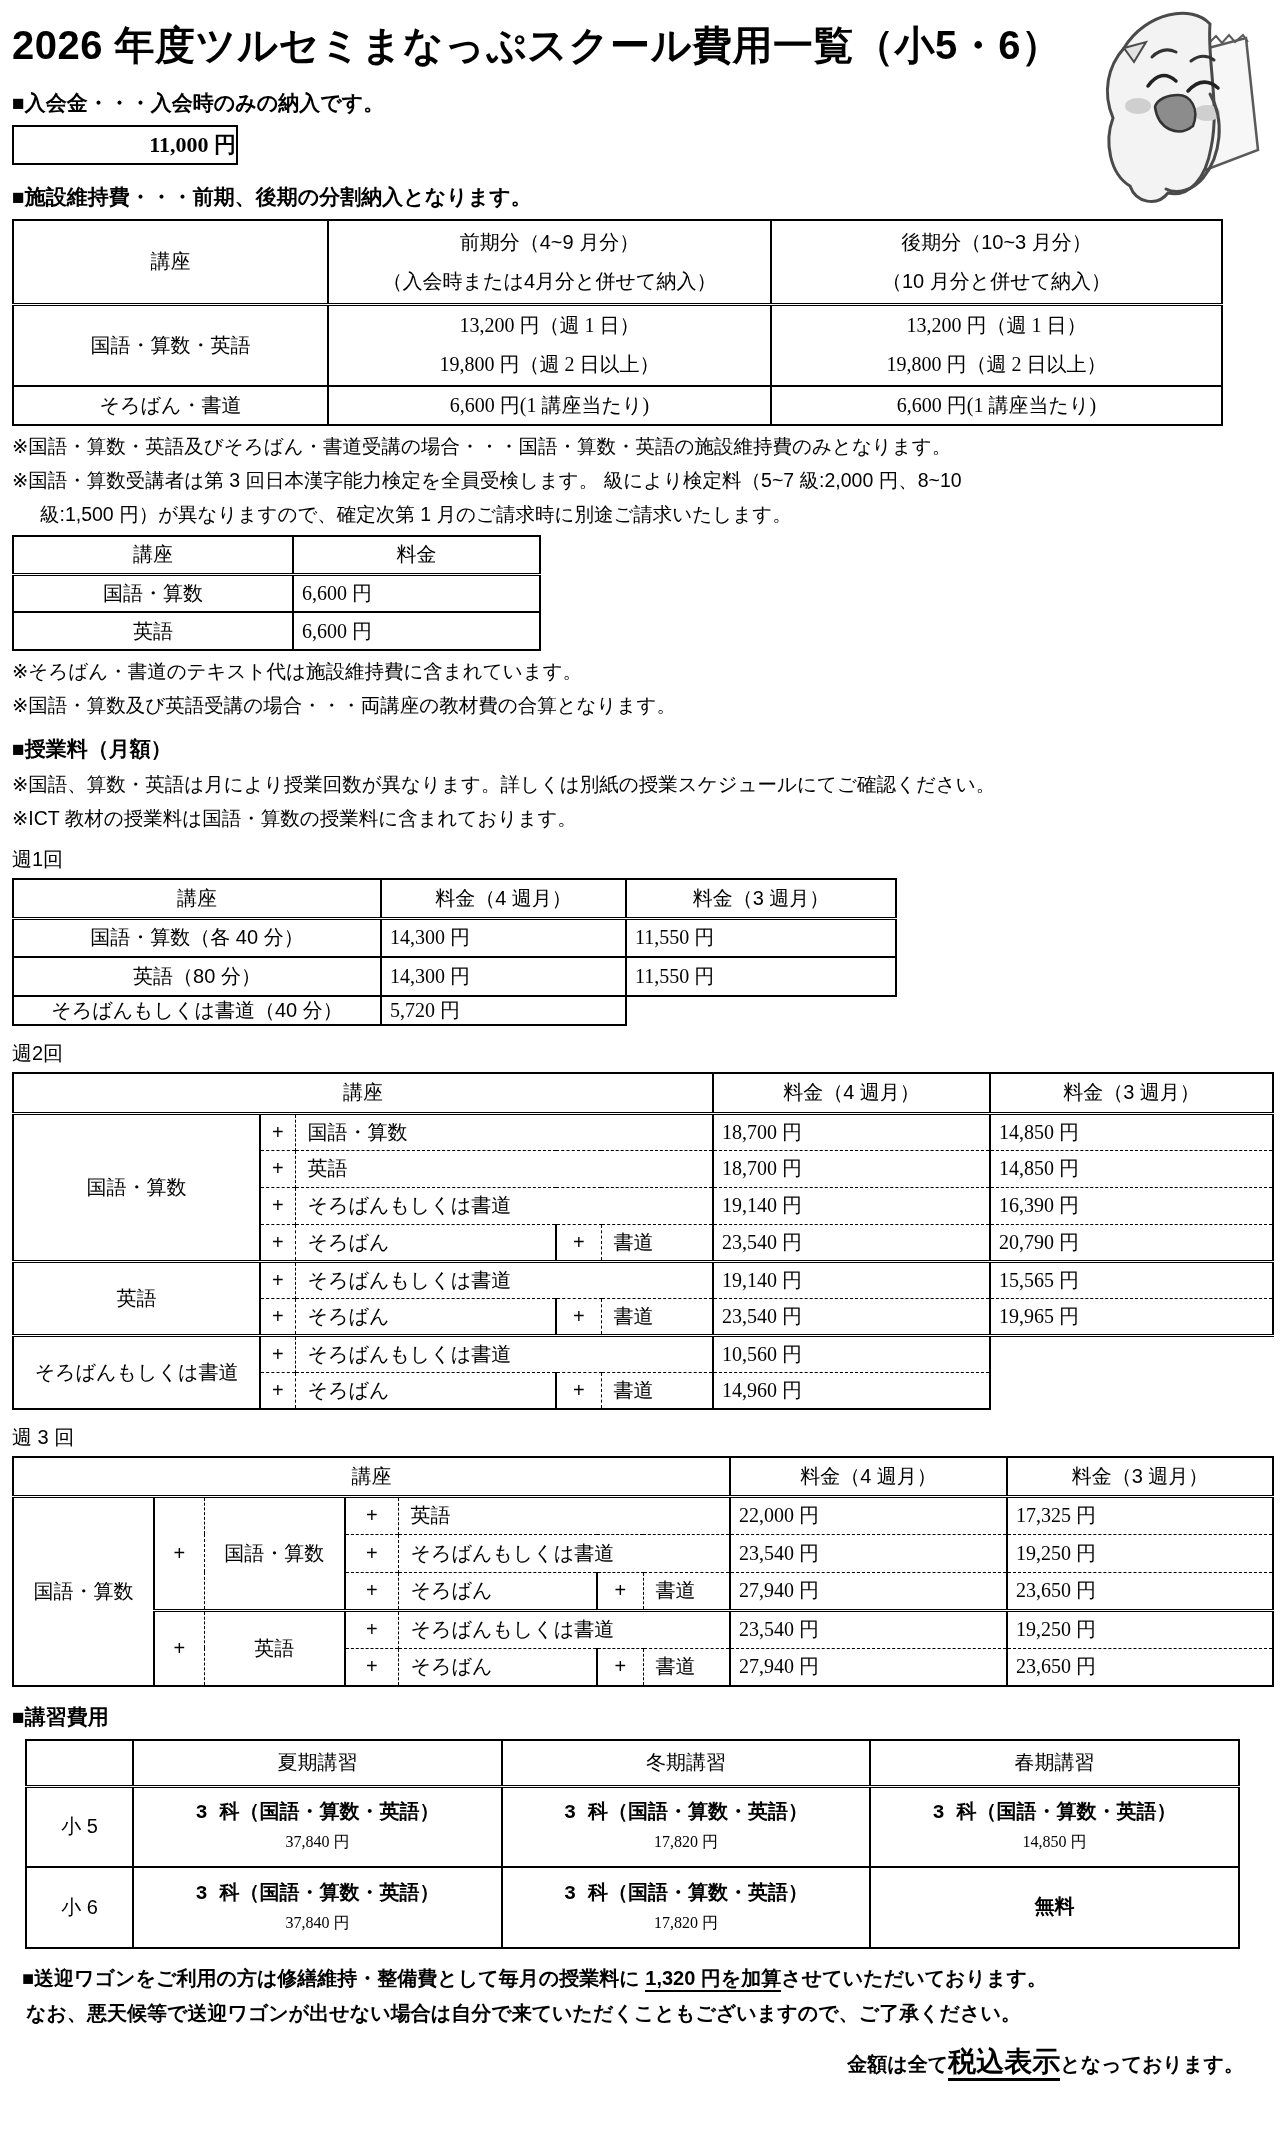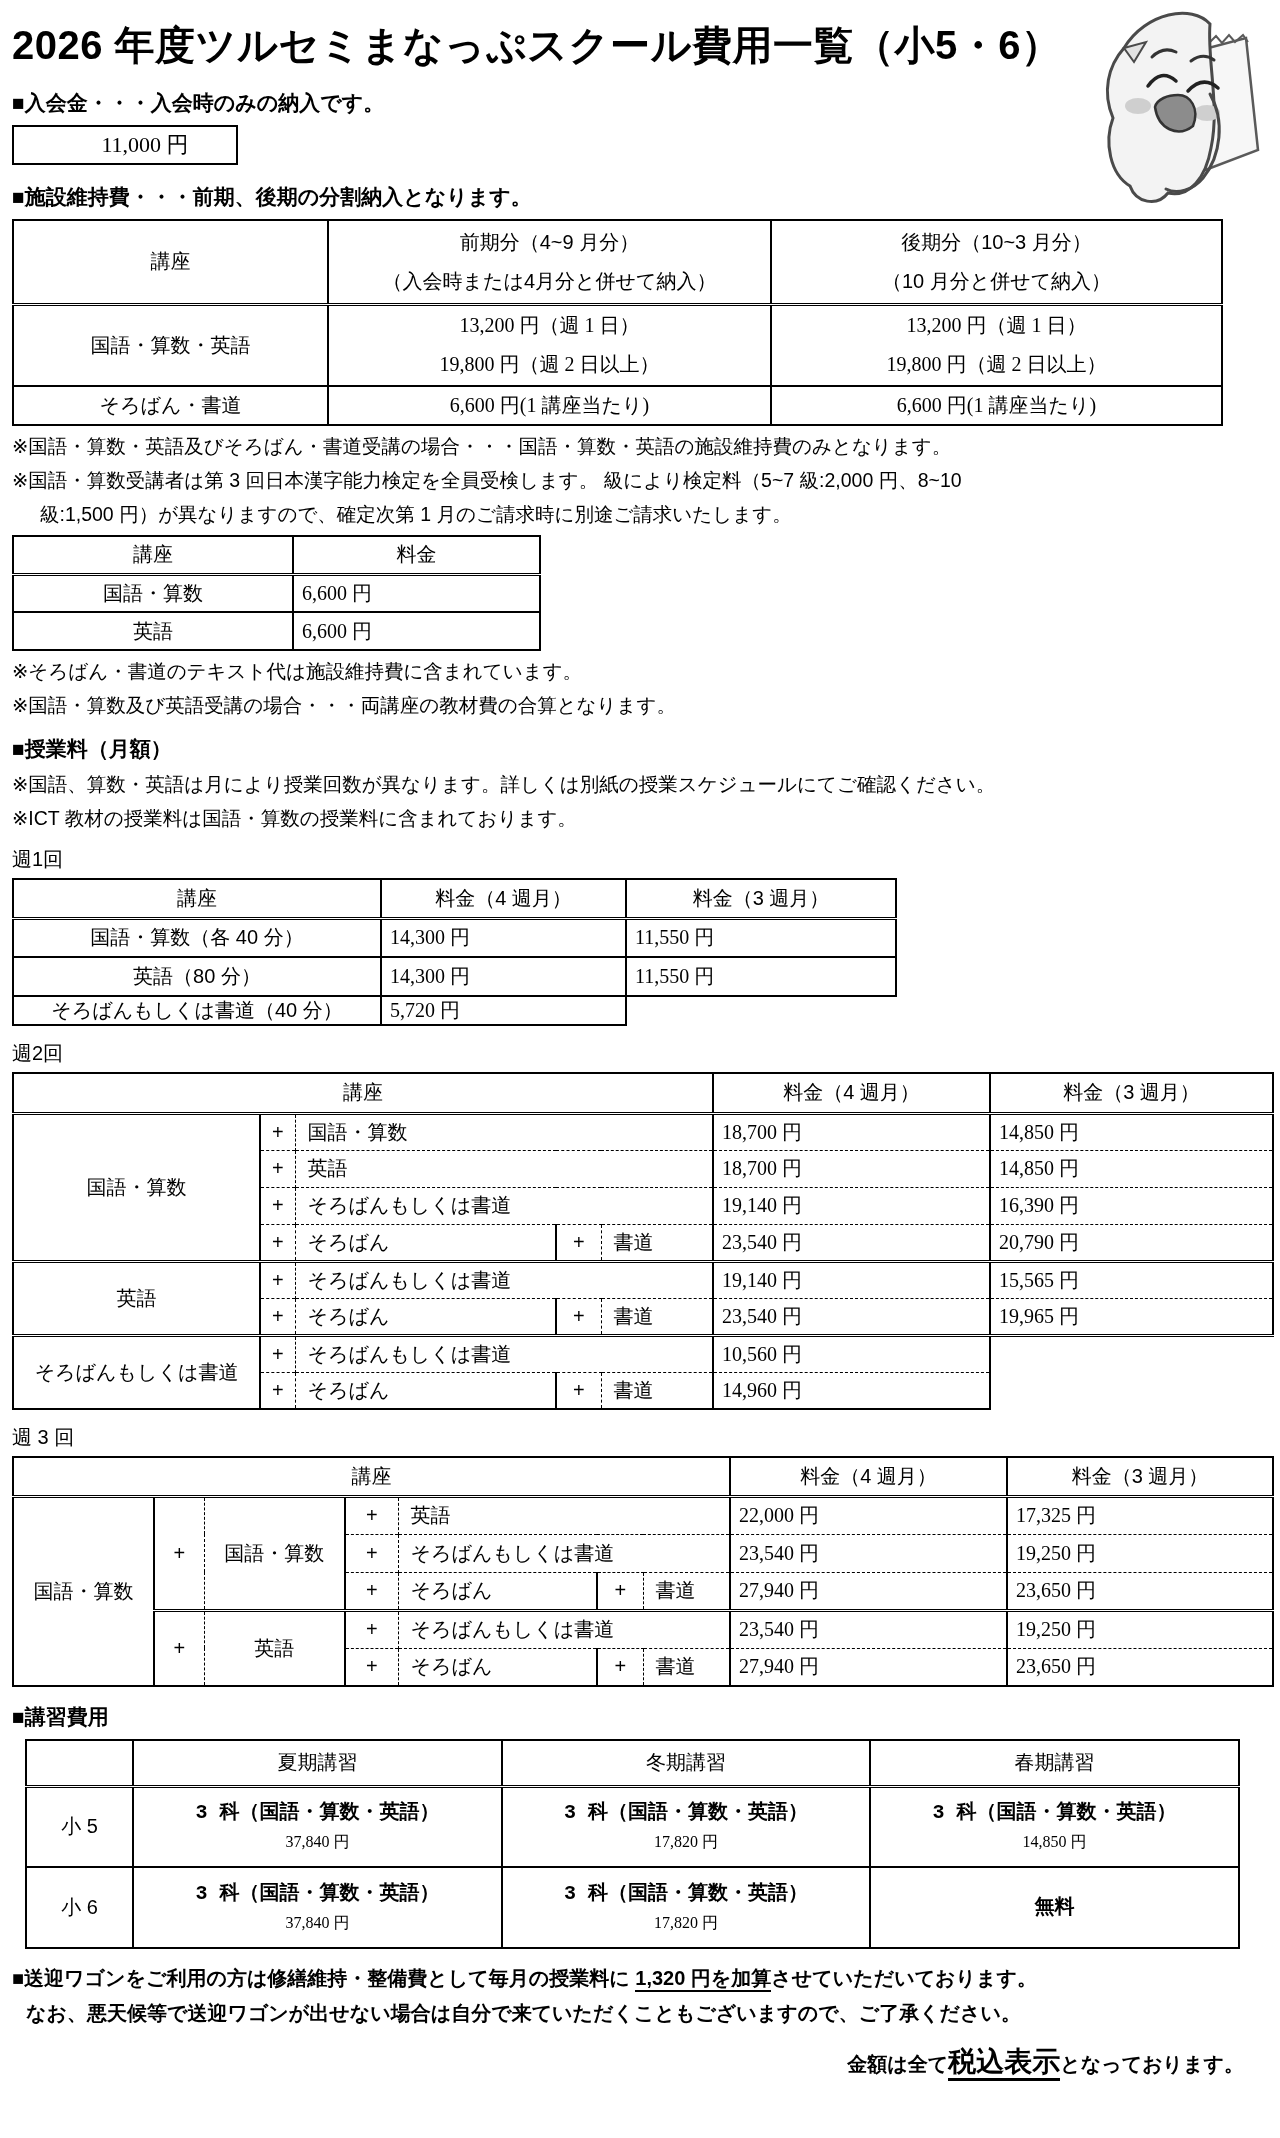--- a/index.html
+++ b/index.html
@@ -11,21 +11,21 @@
   .page { padding:10px 6px 0 10px; position:relative; }
   .title { font-size:40px; font-weight:bold; letter-spacing:0.5px; margin:8px 0 12px 2px; }
   .h { font-size:21px; font-weight:bold; margin:16px 0 8px 2px; }
   .note { font-size:19.5px; margin:7px 0 7px 2px; }
   .indent1 { padding-left:28px; }
   .wlabel { font-size:20px; margin:14px 0 5px 2px; }
   .serif { font-family:"Liberation Serif","DejaVu Serif",serif; }
 
   .fee-box {
     width:222px; height:36px; border:2px solid #000; margin:2px 0 18px 2px;
-    display:flex; align-items:center; justify-content:center;
+    display:flex; align-items:center; justify-content:flex-end;font-weight:bold;
   }
   .fee-box span { font-size:22px; padding-left:40px; font-family:"Liberation Serif","DejaVu Serif",serif; }
 
   table { border-collapse:collapse; table-layout:fixed; margin-left:2px; }
   td {
     border-left:2px solid #000; border-top:2px solid #000;
     font-size:20px; padding:0 8px; text-align:center; vertical-align:middle;
     background:#fff; white-space:nowrap; overflow:hidden;
   }
   td.br { border-right:2px solid #000; }
@@ -34,21 +34,21 @@
   td.dt { border-top:1px dashed #000; }
   td.dl { border-left:1px dashed #000; }
   td.ghost { border-right:none; border-bottom:none; }
   td.left { text-align:left; padding-left:12px; }
   td.price { text-align:left; font-family:"Liberation Serif","DejaVu Serif",serif; }
   td.plus { padding:0 2px; }
   .two-line div { line-height:1.95; }
   .sem-sub { font-weight:bold; font-size:20px; line-height:1.5;font-family:Liberation Mono, monospace; }
   .sem-price { font-family:"Liberation Serif","DejaVu Serif",serif; font-size:16px; line-height:1.7; }
 
-  .fnote { font-size:20px; font-weight:bold; margin:16px 0 8px 2px; }
+  .fnote { font-size:20px; font-weight:bold; margin:16px 0 8px 12px; }
   .fnote2 { font-size:20px; font-weight:bold; margin:8px 0 0 2px; padding-left:14px; }
   .u { border-bottom:2px solid #000; padding-bottom:1px; }
   .tax { text-align:right; font-size:20px; font-weight:bold; margin:16px 30px 0 0; }
   .taxem { font-size:28px; font-weight:bold; border-bottom:3px solid #000; padding-bottom:1px; }
 
   .mascot { position:absolute; left:1058px; top:0px; }
 </style>
 </head>
 <body>
 

